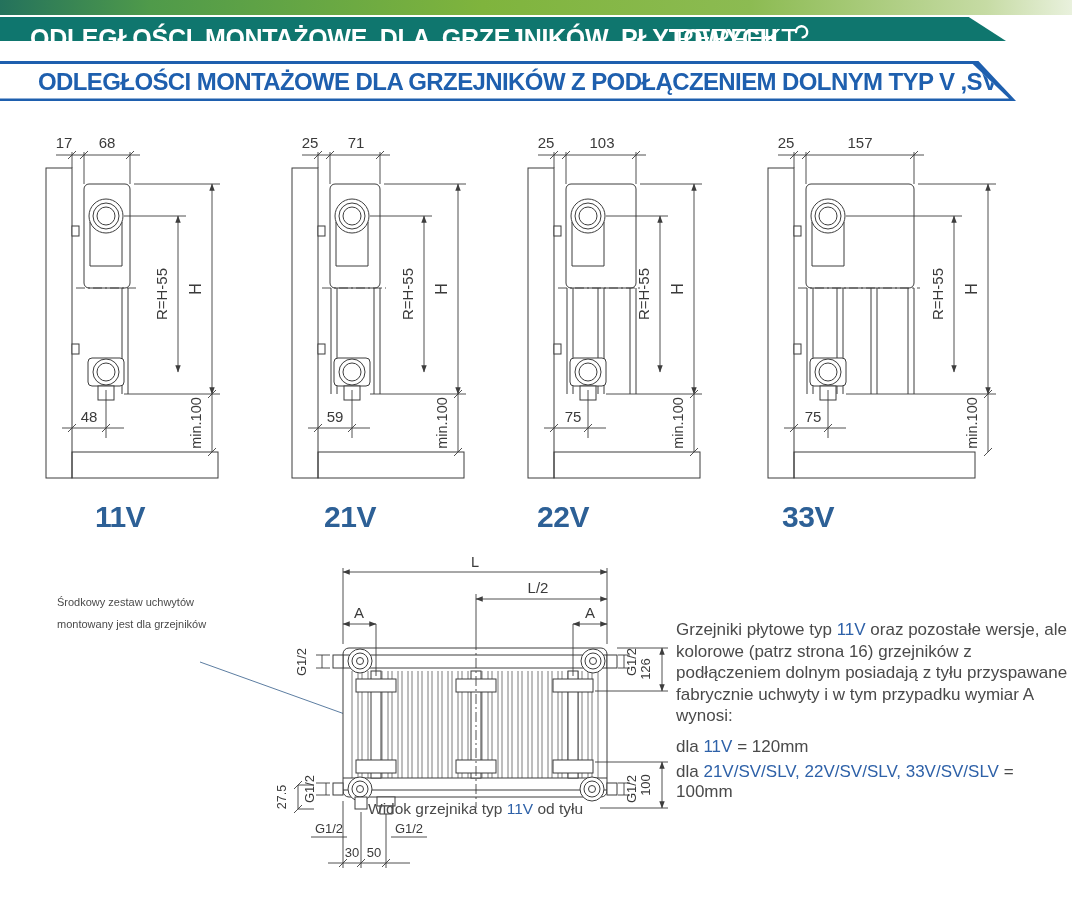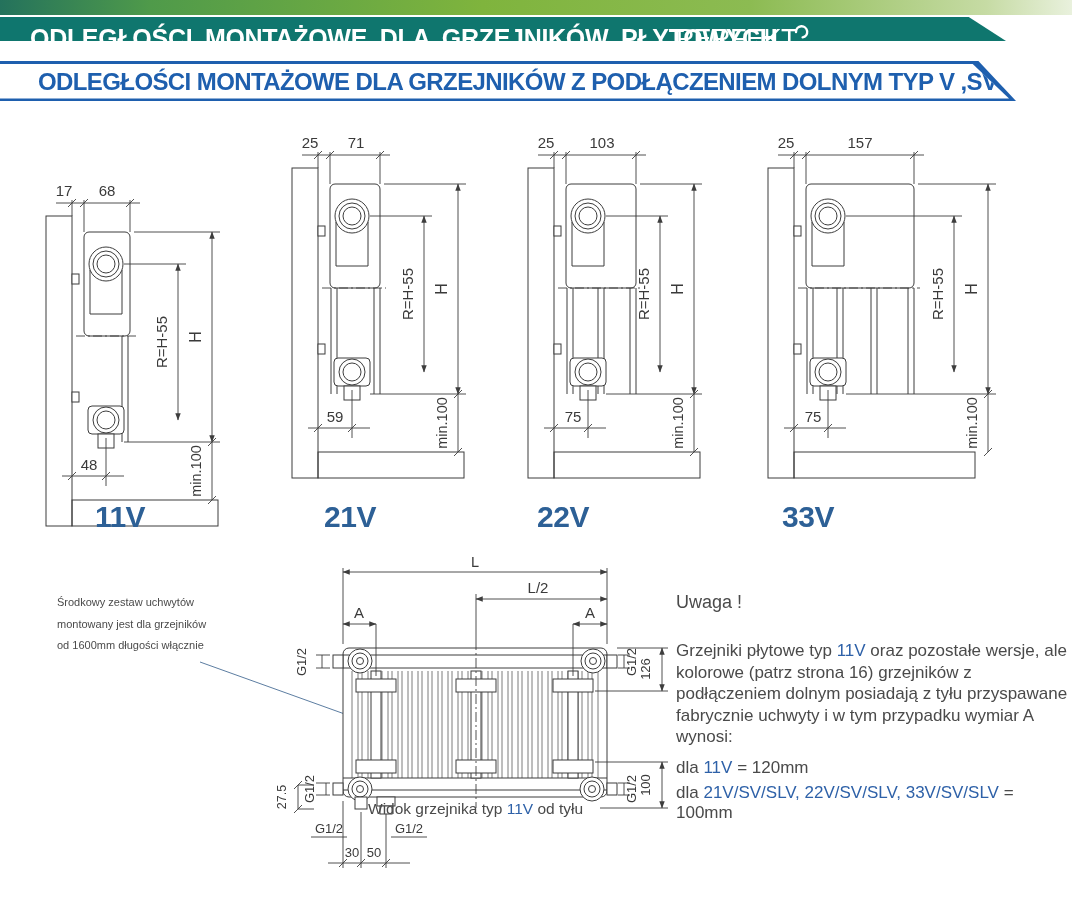--- a/index.html
+++ b/index.html
@@ -65,21 +65,21 @@
       <span class="brand-sub">SYSTEM</span>
     </div>
   </div>
 
   <div class="white-ribbon">
     <div class="white-ribbon-inner">
       <div class="subtitle">ODLEGŁOŚCI MONTAŻOWE DLA GRZEJNIKÓW Z PODŁĄCZENIEM DOLNYM TYP V ,SV ,SLV</div>
     </div>
   </div>
 
-  <div class="fig" style="left:18px;margin-top:48px;">
+  <div class="fig" style="left:18px;">
   <svg width="250" height="362" viewBox="0 0 250 362">
     <defs>
       <pattern id="bk1" width="26" height="24" patternUnits="userSpaceOnUse">
         <path d="M0 12 H26 M0 24 H26 M13 0 V12 M0 12 V24" stroke="#9a9a9a" stroke-width="1" fill="none"></path>
       </pattern>
       <marker id="ar1" markerWidth="9" markerHeight="8" refX="7.5" refY="3" orient="auto-start-reverse">
             <path d="M0 0 L8 3 L0 6 Z" fill="#3d3d3d"></path>
           </marker>
     </defs>
     <g>
@@ -324,21 +324,20 @@
       <text class="dt dt14" transform="rotate(-90 237 295)" x="237" y="295">min.100</text>
       <text class="dt" x="73" y="294">75</text>
     </g>
   </svg>
   </div>
   <div class="type-label" style="left:768px;">33V</div>
 
   <div class="left-note">
     <div>Środkowy zestaw uchwytów</div>
     <div>montowany jest dla grzejników</div>
-    <div>od 1600mm długości włącznie</div>
   </div>
 
   <svg class="leader" width="290" height="130" viewBox="0 0 290 130">
     <line x1="5" y1="22" x2="272" y2="118" stroke="#4a6e96" stroke-width="0.9"></line>
   </svg>
 
   <svg class="back-view" width="410" height="330" viewBox="0 0 410 330">
     <defs>
       <pattern id="finp" width="10" height="8" patternUnits="userSpaceOnUse">
         <path d="M2 0 V8 M8 0 V8" stroke="#5a5a5a" stroke-width="0.8" fill="none"></path>
@@ -446,19 +445,18 @@
       <text class="dt dt13" x="59" y="277">G1/2</text>
       <text class="dt dt13" x="139" y="277">G1/2</text>
       <text class="dt dt13" x="82" y="301">30</text>
       <text class="dt dt13" x="104" y="301">50</text>
     </g>
   </svg>
 
   <div class="caption"><span>Widok grzejnika typ </span><span class="blue-t">11V</span><span> od tyłu</span></div>
 
   <div class="right-note">
-    <p class="warn-title">Uwaga !</p>
     <p class="warn-p"><span>Grzejniki płytowe typ </span><span class="blue-t">11V</span><span> oraz pozostałe wersje, ale kolorowe (patrz strona 16) grzejników z podłączeniem dolnym posiadają z tyłu przyspawane fabrycznie uchwyty i w tym przypadku wymiar A wynosi:</span></p>
     <p class="warn-rule"><span>dla </span><span class="blue-t">11V</span><span> = 120mm</span></p>
     <p class="warn-rule2"><span>dla </span><span class="blue-t">21V/SV/SLV, 22V/SV/SLV, 33V/SV/SLV</span><span> = 100mm</span></p>
   </div>
 
 </div>
 
 </body></html>

